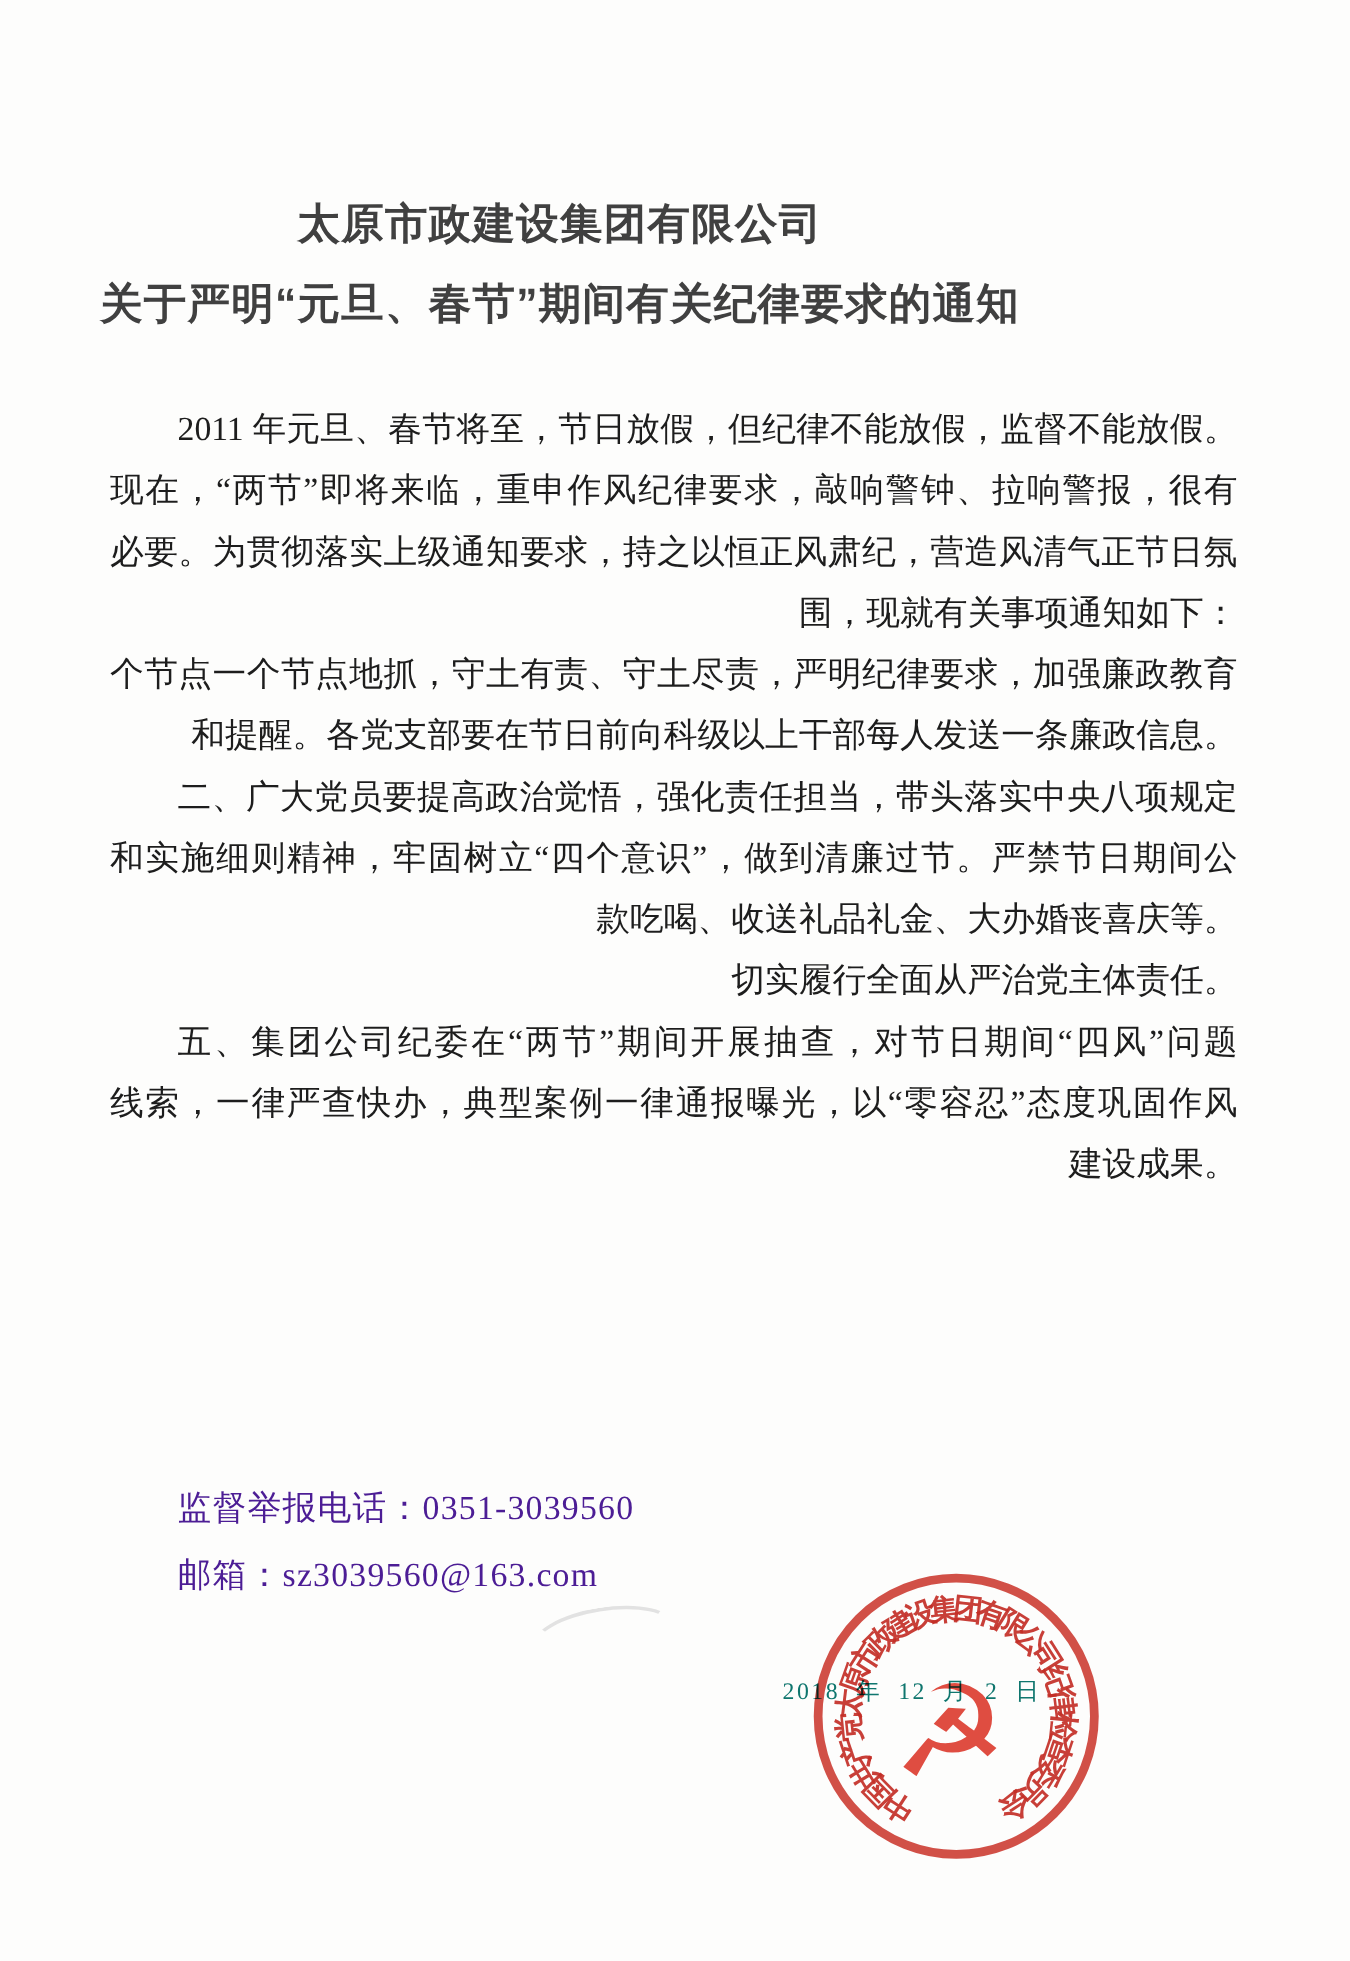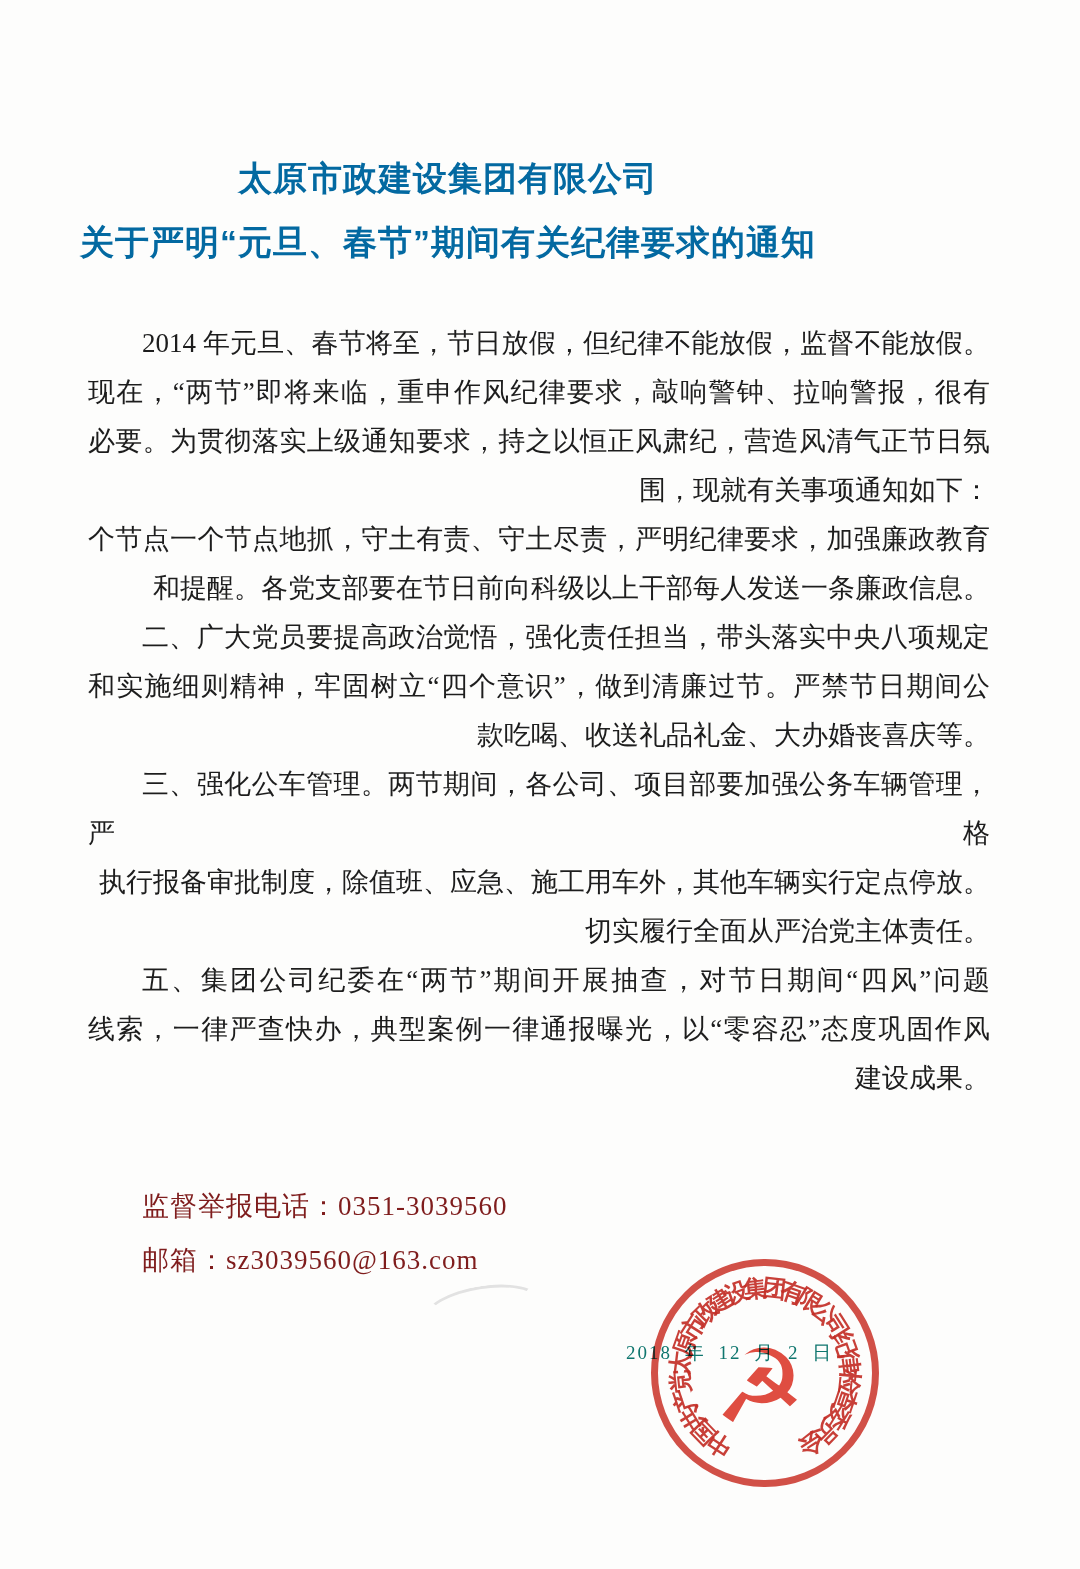--- a/index.html
+++ b/index.html
@@ -12,37 +12,37 @@
     font-family:"Liberation Serif","DejaVu Serif",serif;
     color:#1c1c1c;
   }
   .doc-title{
     position:absolute;left:0;width:896px;
     text-align:center;
     font-family:"Liberation Sans","DejaVu Sans",sans-serif;
     font-weight:700;
     font-size:34px;
     letter-spacing:1px;
-    color:#0369a1;
+    color:#404040;
   }
   .title-1{top:156px;}
   .title-2{top:220px;}
   .doc-body{
     position:absolute;top:319px;left:88px;width:902px;
     font-size:27px;
     line-height:49px;
     color:#1d1d1d;
   }
   .bl{width:902px;text-align:right;}
   .bl.ind{text-indent:2em;}
   .bl.j{text-align:justify;text-align-last:justify;}
   .contact-line{
     position:absolute;left:142px;
     font-size:27px;
-    color:#7f1d1d;
+    color:#4c1d95;
     letter-spacing:1px;
   }
   .contact-phone{top:1188px;}
   .contact-email{top:1242px;}
   .doc-date{
     position:absolute;top:1340px;left:626px;
     font-size:19px;
     color:#0f766e;
     word-spacing:6px;
     letter-spacing:2px;
@@ -87,37 +87,33 @@
 </head>
 <body>
 
 <div class="page">
 
   <div class="doc-title title-1">太原市政建设集团有限公司</div>
   <div class="doc-title title-2">关于严明“元旦、春节”期间有关纪律要求的通知</div>
 
   <div class="doc-body">
     <div class="para">
-      <div class="bl ind j">2014 年元旦、春节将至，节日放假，但纪律不能放假，监督不能放假。</div>
+      <div class="bl ind j">2011 年元旦、春节将至，节日放假，但纪律不能放假，监督不能放假。</div>
       <div class="bl j">现在，“两节”即将来临，重申作风纪律要求，敲响警钟、拉响警报，很有</div>
       <div class="bl j">必要。为贯彻落实上级通知要求，持之以恒正风肃纪，营造风清气正节日氛</div>
       <div class="bl">围，现就有关事项通知如下：</div>
     </div>
     <div class="para">
       <div class="bl j">个节点一个节点地抓，守土有责、守土尽责，严明纪律要求，加强廉政教育</div>
       <div class="bl">和提醒。各党支部要在节日前向科级以上干部每人发送一条廉政信息。</div>
     </div>
     <div class="para">
       <div class="bl ind j">二、广大党员要提高政治觉悟，强化责任担当，带头落实中央八项规定</div>
       <div class="bl j">和实施细则精神，牢固树立“四个意识”，做到清廉过节。严禁节日期间公</div>
       <div class="bl">款吃喝、收送礼品礼金、大办婚丧喜庆等。</div>
-    </div>
-    <div class="para">
-      <div class="bl ind j">三、强化公车管理。两节期间，各公司、项目部要加强公务车辆管理，严格</div>
-      <div class="bl">执行报备审批制度，除值班、应急、施工用车外，其他车辆实行定点停放。</div>
     </div>
     <div class="para">
       <div class="bl">切实履行全面从严治党主体责任。</div>
     </div>
     <div class="para">
       <div class="bl ind j">五、集团公司纪委在“两节”期间开展抽查，对节日期间“四风”问题</div>
       <div class="bl j">线索，一律严查快办，典型案例一律通报曝光，以“零容忍”态度巩固作风</div>
       <div class="bl">建设成果。</div>
     </div>
   </div>

